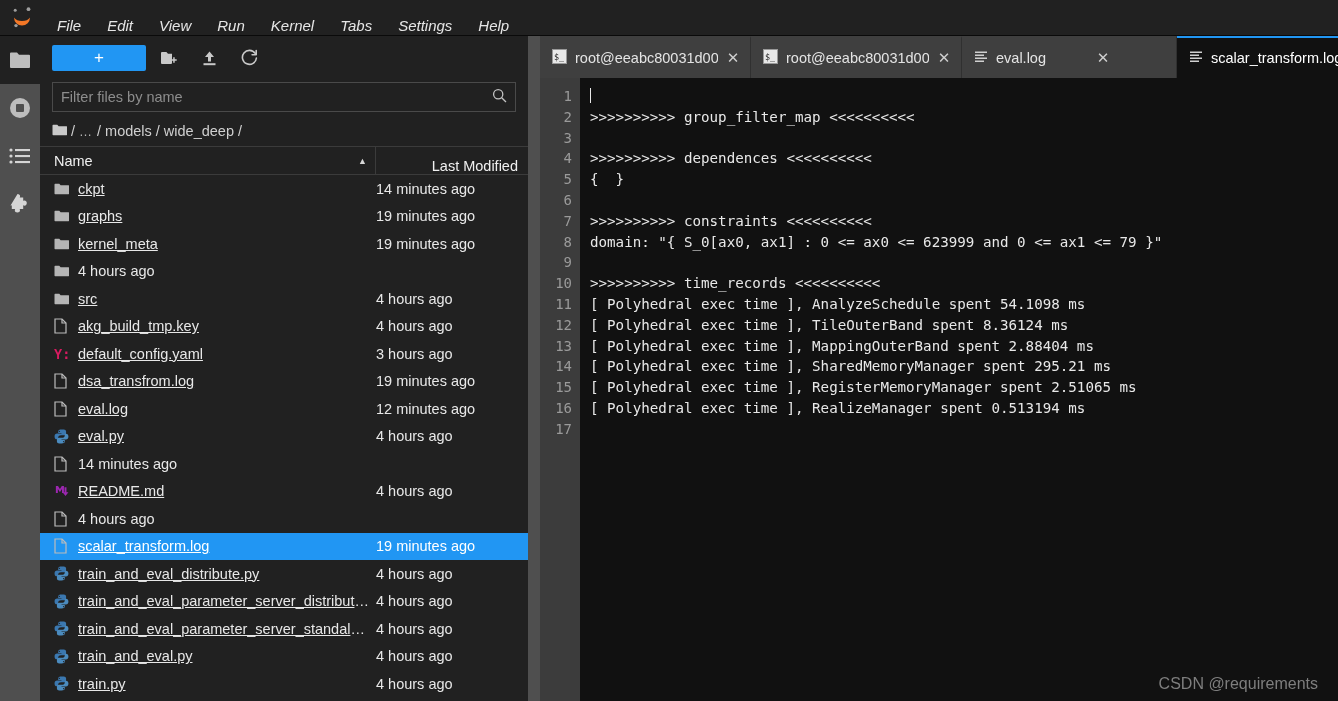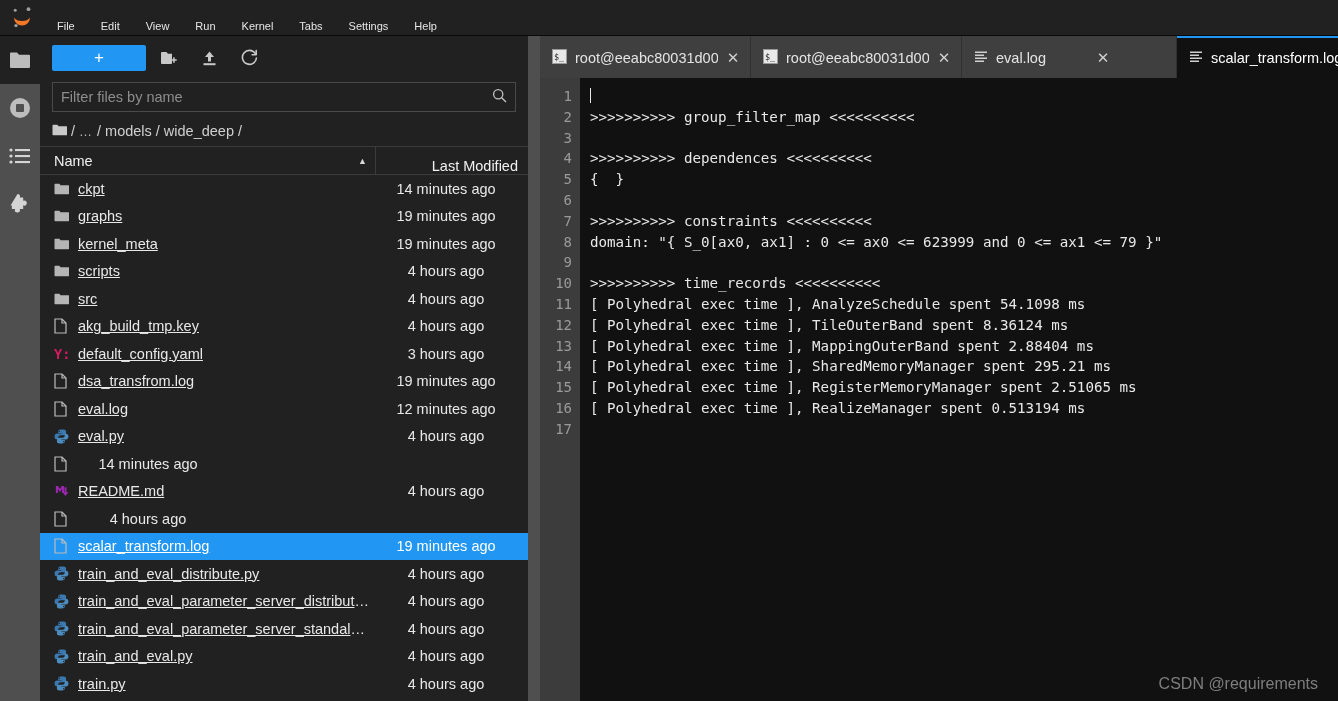--- a/index.html
+++ b/index.html
@@ -12,22 +12,22 @@
   }
   #app { position: relative; width: 1338px; height: 701px; display: flex; flex-direction: column; }
 
   
   .menubar {
     height: 36px; background: #212121; display: flex; align-items: center;
     flex: 0 0 36px; border-bottom: 1px solid #0a0a0a;
   }
   .logo-box { width: 44px; height: 36px; display: flex; align-items: center; justify-content: center; }
   .menu-item {
-    font-size: 11px; color: #e6e6e6; padding: 0 13px; line-height: 36px;
-    height: 20px; cursor: default; white-space: nowrap;
+    font-size: 15px; color: #e6e6e6; padding: 0 13px; line-height: 36px;
+    height: 20px; cursor: default; white-space: nowrap; font-style: italic;
   }
 
   
   .body-row { display: flex; flex: 1 1 auto; min-height: 0; }
 
   
   .rail {
     width: 40px; background: #4f4f4f; display: flex; flex-direction: column;
     align-items: stretch; flex: 0 0 40px;
   }
@@ -84,21 +84,21 @@
   .sort-caret { font-size: 9px; color: #d8d8d8; }
 
   .fb-list { flex: 1 1 auto; overflow: hidden; position: relative; }
   .fb-row {
     display: flex; align-items: center; height: 27.5px; font-size: 14.5px;
     color: #e8e8e8; cursor: pointer; padding-left: 14px;
   }
   .fb-row.selected { background: #2196F3; color: #ffffff; }
   .fb-icon { width: 24px; display: flex; align-items: center; justify-content: flex-start; flex: 0 0 24px;}
   .fb-name { flex: 1; overflow: hidden; white-space: nowrap; text-overflow: ellipsis; padding-right:6px;text-decoration:underline;}
-  .fb-time { width: 152px; text-align: center; padding-right: 12px; white-space: nowrap; }
+  .fb-time { width: 152px; text-align: left; padding-right: 12px; white-space: nowrap; }
 
   
   .splitter { width: 12px; flex: 0 0 12px; background: #4f4f4f; }
 
   
   .main { flex: 1 1 auto; display: flex; flex-direction: column; min-width: 0; background: #111111; }
   .tabbar { height: 42px; flex: 0 0 42px; background: #3f3f3f; display: flex; align-items: stretch; overflow: hidden;}
   .tab {
     display: flex; align-items: center; gap: 8px; padding: 0 10px 0 12px;
     background: #3f3f3f; color: #e4e4e4; font-size: 14.5px; cursor: pointer;
@@ -271,21 +271,20 @@
             </span>
             <span class="fb-name">kernel_meta</span>
             <span class="fb-time">19 minutes ago</span>
           </div>
           <div class="fb-row">
             <span class="fb-icon">
               <svg width="15" height="12" viewBox="0 0 15 12">
                 <path d="M0.5 1.6a.8.8 0 0 1 .8-.8h4l1.3 1.5h7.9a.8.8 0 0 1 .8.8v7.3a.8.8 0 0 1-.8.8H1.3a.8.8 0 0 1-.8-.8z" fill="#b5b5b5"></path>
               </svg>
             </span>
-            <span class="fb-name">scripts</span>
             <span class="fb-time">4 hours ago</span>
           </div>
           <div class="fb-row">
             <span class="fb-icon">
               <svg width="15" height="12" viewBox="0 0 15 12">
                 <path d="M0.5 1.6a.8.8 0 0 1 .8-.8h4l1.3 1.5h7.9a.8.8 0 0 1 .8.8v7.3a.8.8 0 0 1-.8.8H1.3a.8.8 0 0 1-.8-.8z" fill="#b5b5b5"></path>
               </svg>
             </span>
             <span class="fb-name">src</span>
             <span class="fb-time">4 hours ago</span>

